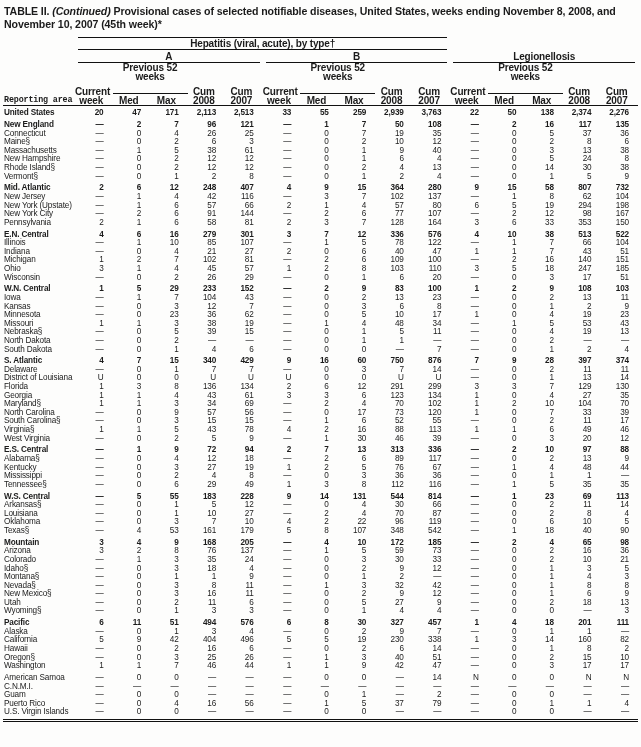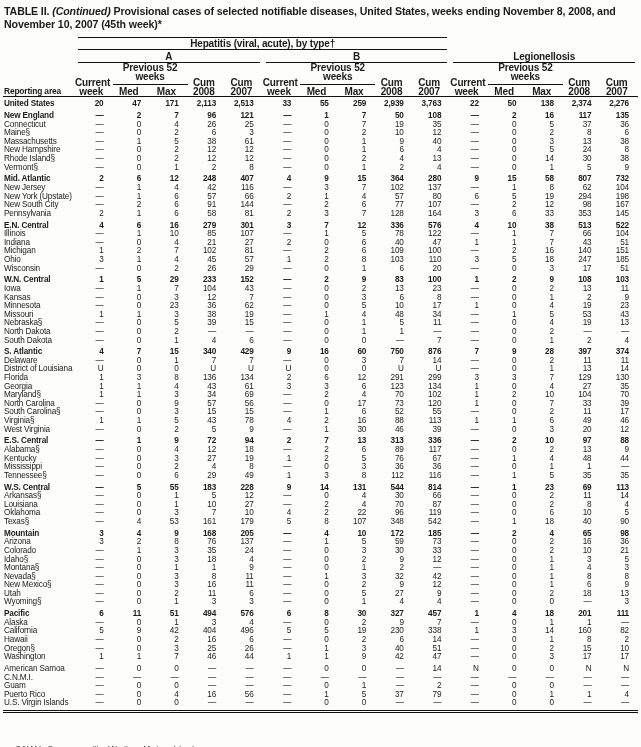--- a/index.html
+++ b/index.html
@@ -15,23 +15,23 @@
   table.tbl { border-collapse:collapse; table-layout:fixed; width:635px; letter-spacing:-0.15px; }
   .tbl th, .tbl td { padding:0; margin:0; }
 
   
   thead th { font-weight:bold; font-size:10px; line-height:9px; text-align:center; vertical-align:bottom; }
   tr.h1 { height:13px; } tr.h2 { height:13px; } tr.h3 { height:20px; } tr.h4 { height:12px;margin-top:12px; }
   tr.h1 th, tr.h2 th { padding:0 3px; vertical-align:bottom; }
   .hep-rule { border-top:1.6px solid #111; border-bottom:1px solid #111; padding:1px 0; }
   .grp-rule { border-bottom:1px solid #111; padding-bottom:1px; }
   .p52 { padding:0 3px; }
-  .p52 div { border-bottom:1px solid #111; padding-bottom:3px; }
+  .p52 div { border-bottom:1px solid #111; padding-bottom:12px; }
   .hbot { border-bottom:1.7px solid #111; }
-  th.rep-area { text-align:left; vertical-align:bottom; padding-left:1px; font-size:8.4px; }
+  th.rep-area { text-align:left; vertical-align:bottom; padding-left:1px; font-size:8.4px;font-family:Liberation Mono, monospace; }
   th.numh { padding-right:5px; }
 
   
   tbody td { font-size:8.2px; line-height:8.6px; vertical-align:bottom; white-space:nowrap; }
   tbody tr:first-child td { padding-top:3px; }
   td.area { text-align:left; padding-left:1px; overflow:visible; }
   td.num { text-align:right; padding-right:9px; }
   tr.b td { font-weight:bold; }
   tr.sec td { padding-top:3.2px; }
 
@@ -298,21 +298,21 @@
           <td class="num">4</td>
           <td class="num">57</td>
           <td class="num">80</td>
           <td class="num">6</td>
           <td class="num">5</td>
           <td class="num">19</td>
           <td class="num">294</td>
           <td class="num">198</td>
         </tr>
         <tr>
-    <td class="area">New South City</td>
+    <td class="area">New York City</td>
   <td class="num">—</td>
           <td class="num">2</td>
           <td class="num">6</td>
           <td class="num">91</td>
           <td class="num">144</td>
           <td class="num">—</td>
           <td class="num">2</td>
           <td class="num">6</td>
           <td class="num">77</td>
           <td class="num">107</td>
@@ -331,21 +331,21 @@
           <td class="num">81</td>
           <td class="num">2</td>
           <td class="num">3</td>
           <td class="num">7</td>
           <td class="num">128</td>
           <td class="num">164</td>
           <td class="num">3</td>
           <td class="num">6</td>
           <td class="num">33</td>
           <td class="num">353</td>
-          <td class="num">145</td>
+          <td class="num">150</td>
         </tr>
         <tr class="b sec">
     <td class="area">E.N. Central</td>
   <td class="num">4</td>
           <td class="num">6</td>
           <td class="num">16</td>
           <td class="num">279</td>
           <td class="num">301</td>
           <td class="num">3</td>
           <td class="num">7</td>

